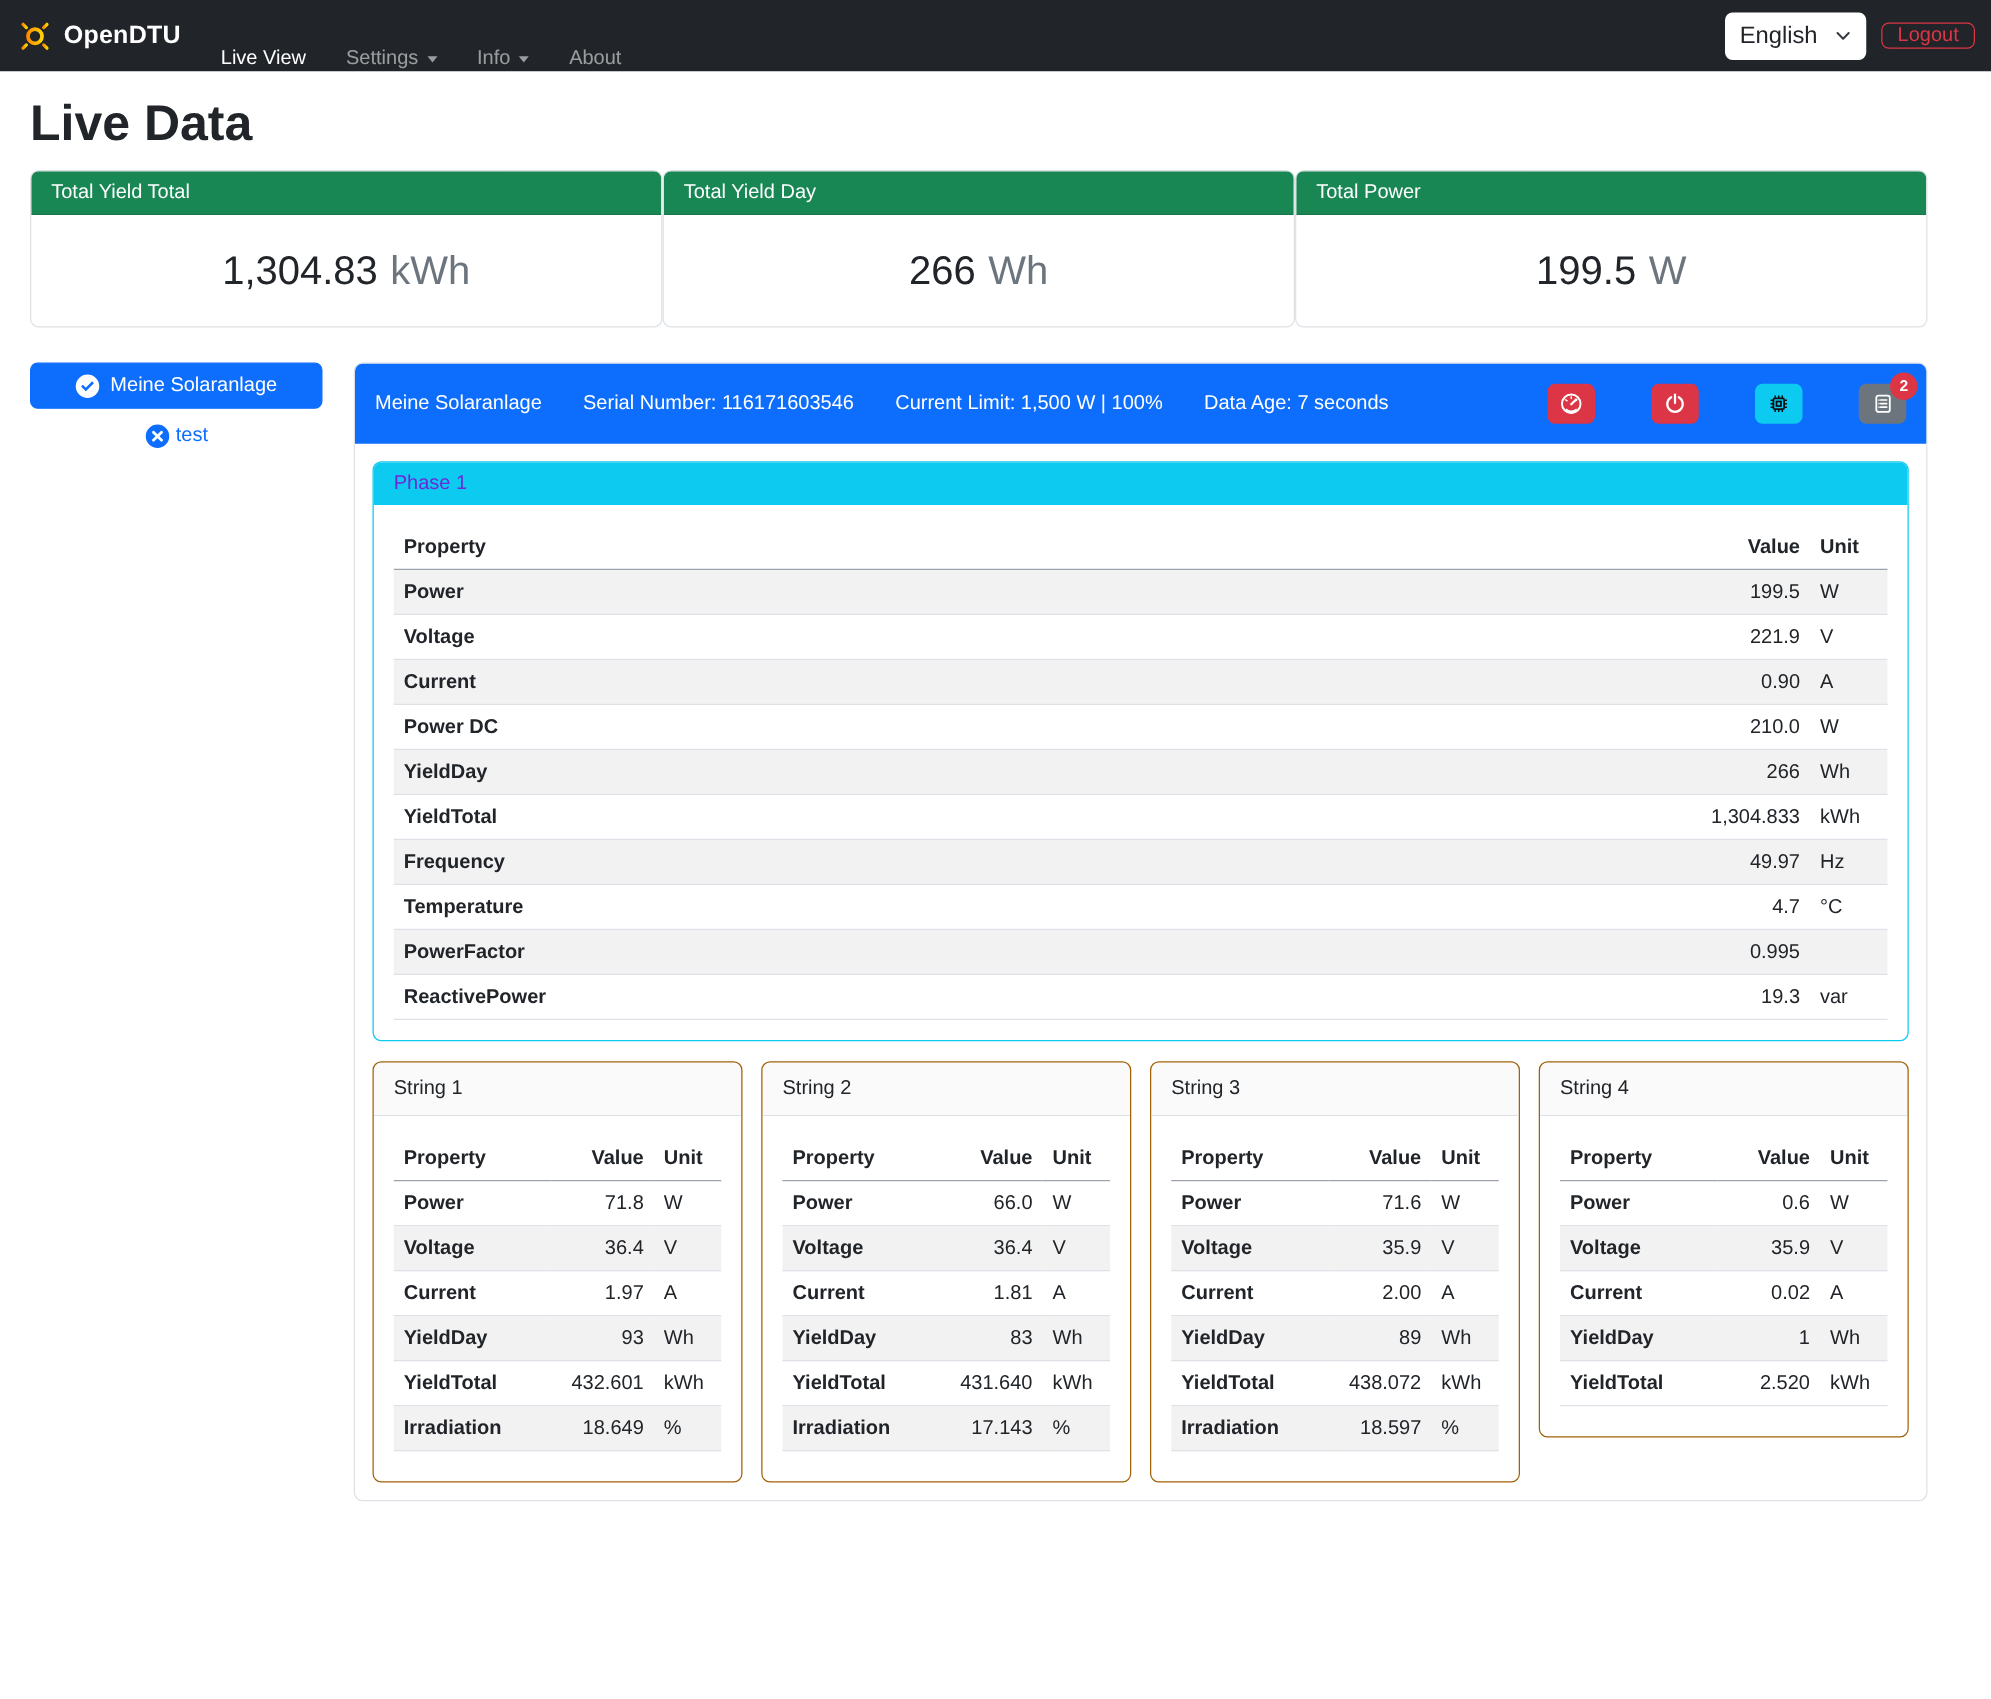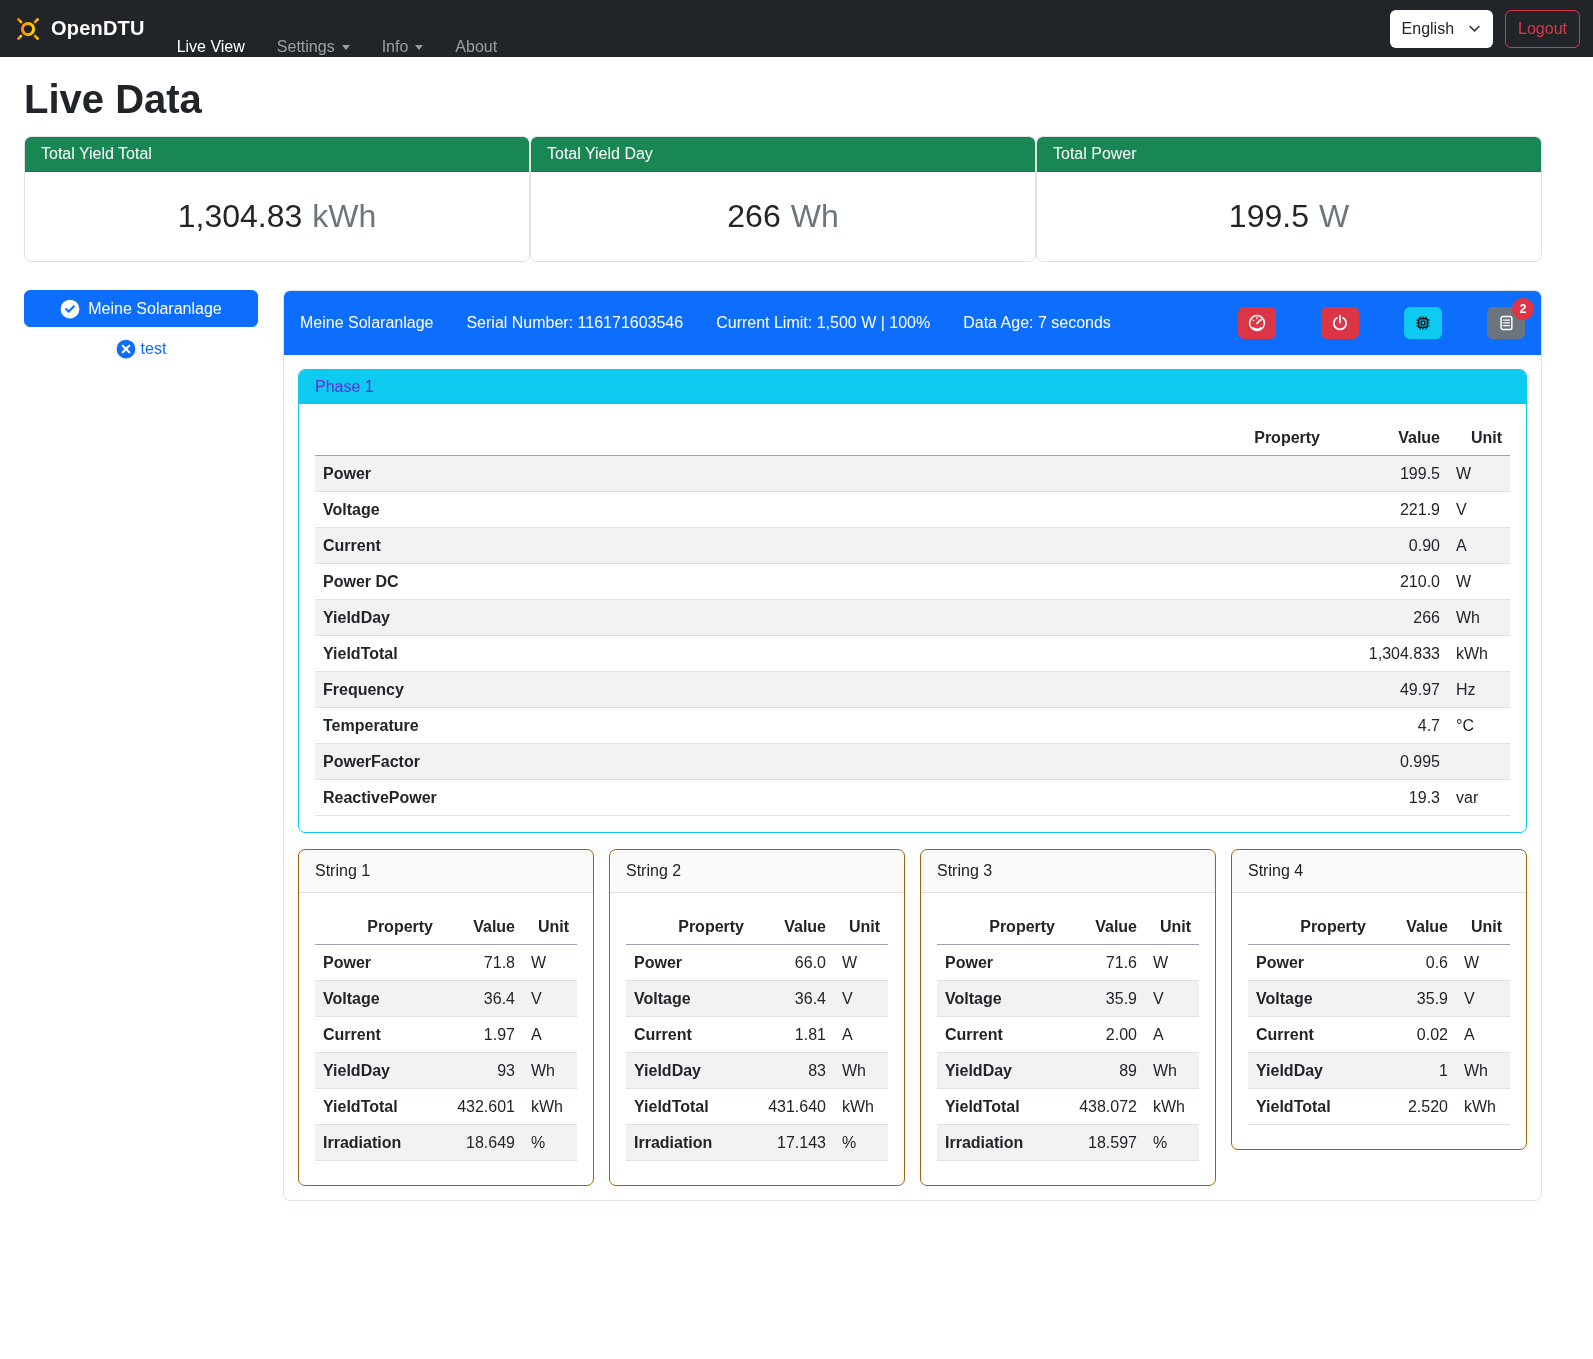--- a/index.html
+++ b/index.html
@@ -18,25 +18,25 @@
   .brand { display: flex; align-items: center; gap: 8px; text-decoration: none; margin-right: 16px; cursor: pointer; }
   .brand-text { color: #fff; font-size: 20px; font-weight: 700; letter-spacing: .2px; }
   .nav-links { display: flex; align-items: flex-start; margin-top: 37px; }
   .nav-link { color: rgba(255,255,255,.55); text-decoration: none; padding: 8px 16px; font-size: 16px; cursor: pointer; display: inline-flex; align-items: center; }
   .nav-link.active { color: #fff; }
   .caret { display: inline-block; width: 0; height: 0; margin-left: 7px;
     border-left: 4.5px solid transparent; border-right: 4.5px solid transparent; border-top: 5px solid currentColor; }
   .nav-right { margin-left: auto; display: flex; align-items: center; gap: 12px; }
   .lang-select {
     background: #fff; border-radius: 6px; height: 38px; padding: 0 12px;
-    display: flex; align-items: center; gap: 14px; color: #212529; font-size: 16px; cursor: pointer;
+    display: flex; align-items: center; gap: 14px; color: #212529; font-size: 19px; cursor: pointer;
   }
   .logout-btn {
     background: transparent; border: 1px solid #dc3545; color: #dc3545;
-    border-radius: 6px; height: 38px; padding: 0 12px; font-size: 16px; cursor: pointer;
+    border-radius: 6px; height: 21px; padding: 0 12px; font-size: 16px; cursor: pointer;
     font-family: inherit;
   }
 
   
   .container { width: 1518px; margin-left: 24px; }
   h1.page-title { font-size: 40px; font-weight: 600; margin: 20px 0 14px 0; color: #212529; }
 
   
   .summary-row { display: grid; grid-template-columns: repeat(3, 1fr); margin-bottom: 28px; }
   .card { background: #fff; border: 1px solid #dee2e6; border-radius: 7px; }
@@ -85,21 +85,21 @@
 
   
   .phase-card { border: 1px solid #0dcaf0; border-radius: 7px; margin-bottom: 16px; }
   .phase-card .card-header {
     background: #0dcaf0; color: #6d28d9; padding: 8px 16px; font-size: 16px; border-radius: 6px 6px 0 0;
   }
   .phase-card .card-body { padding: 16px; }
 
   table.data-table { width: 100%; border-collapse: collapse; font-size: 16px; }
   table.data-table th, table.data-table td { padding: 8.5px 8px; }
-  table.data-table thead th { text-align: right; border-bottom: 1px solid #9ca3af; font-weight: 700; }
+  table.data-table thead th { text-align: left; border-bottom: 1px solid #9ca3af; font-weight: 700; }
   table.data-table tbody td { border-bottom: 1px solid #dee2e6; }
   table.data-table tr.striped td { background: rgba(0,0,0,.05); }
   table.data-table .prop { font-weight: 700; }
   table.data-table th.val, table.data-table td.val { text-align: right; }
   .phase-table .val { width: 120px; }
   .phase-table .unit { width: 62px; }
   .string-table .val { width: 82px; }
   .string-table .unit { width: 54px; }
 
   

